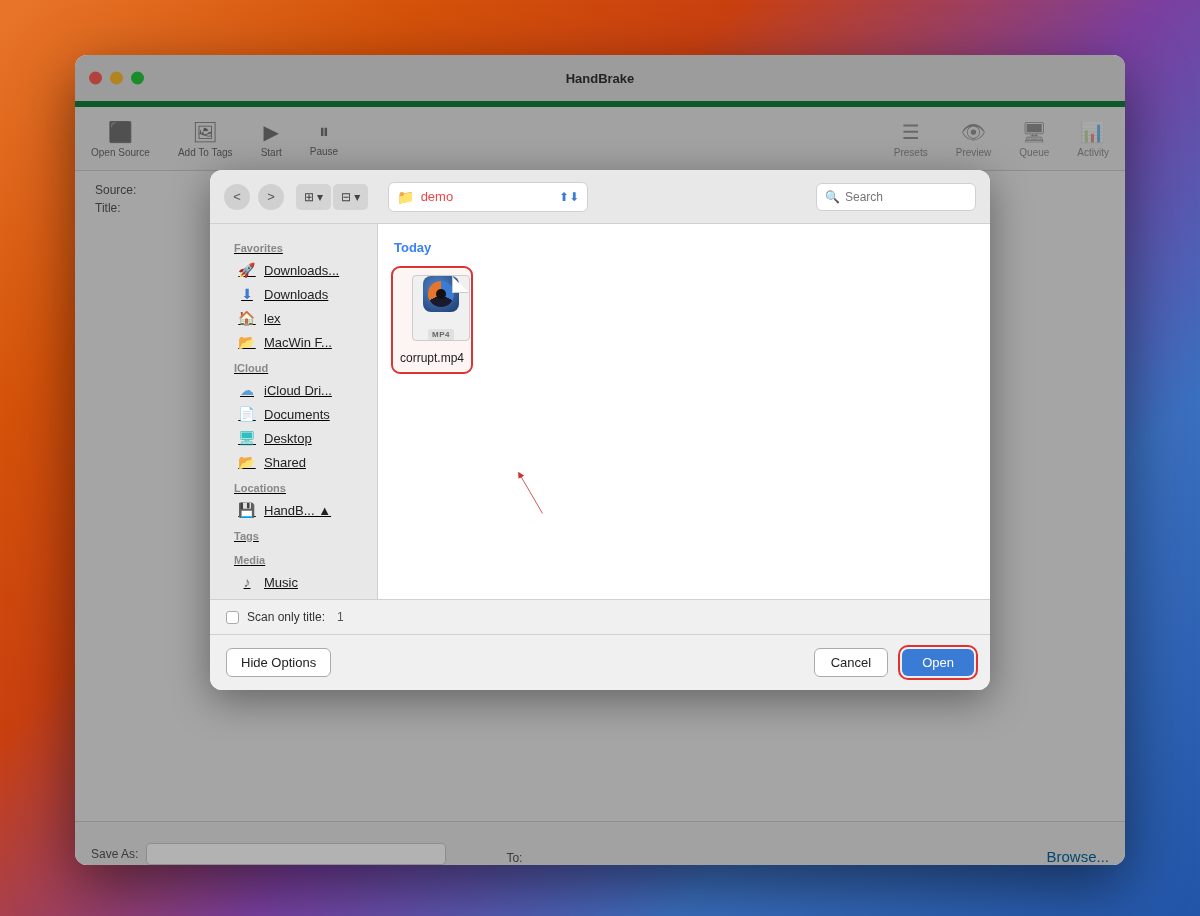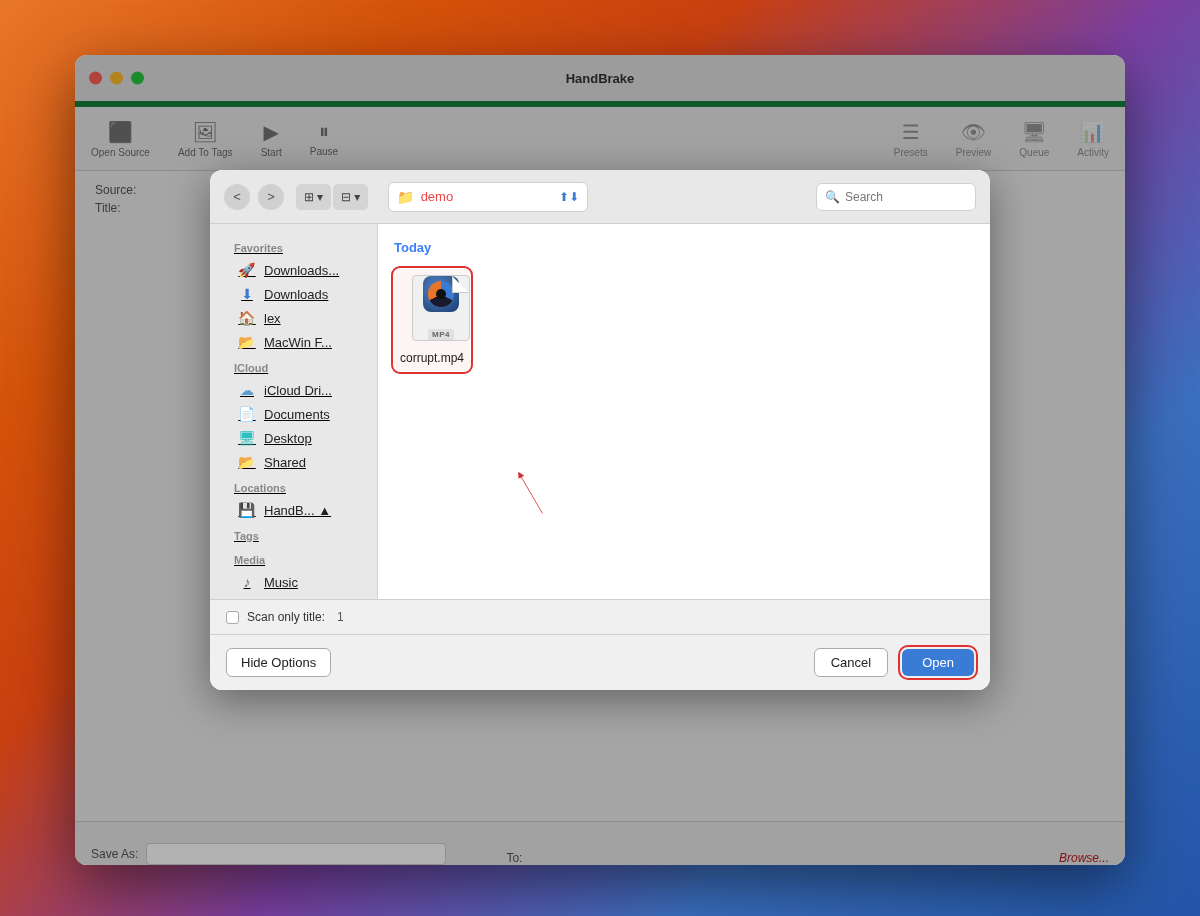--- a/index.html
+++ b/index.html
@@ -480,24 +480,23 @@
       background: white;
       border: 1px solid #ccc;
       border-radius: 4px;
       height: 22px;
       width: 300px;
       padding: 0 6px;
       font-size: 12px;
     }
     .bottom-browse {
       margin-left: auto;
-      font-size: 12px;
-      color: #b91c1c;
-      cursor: pointer;
-      font-style: italic;
+      font-size: 15px;
+      color: #0369a1;
+      cursor: pointer;
     }
     .hb-inner {
       width: 26px;
       height: 26px;
       border-radius: 50%;
       background: conic-gradient(#3a7bd5 0deg 120deg, #1a1a2e 120deg 240deg, #e8762a 240deg 360deg);
       display: flex;
       align-items: center;
       justify-content: center;
     }

